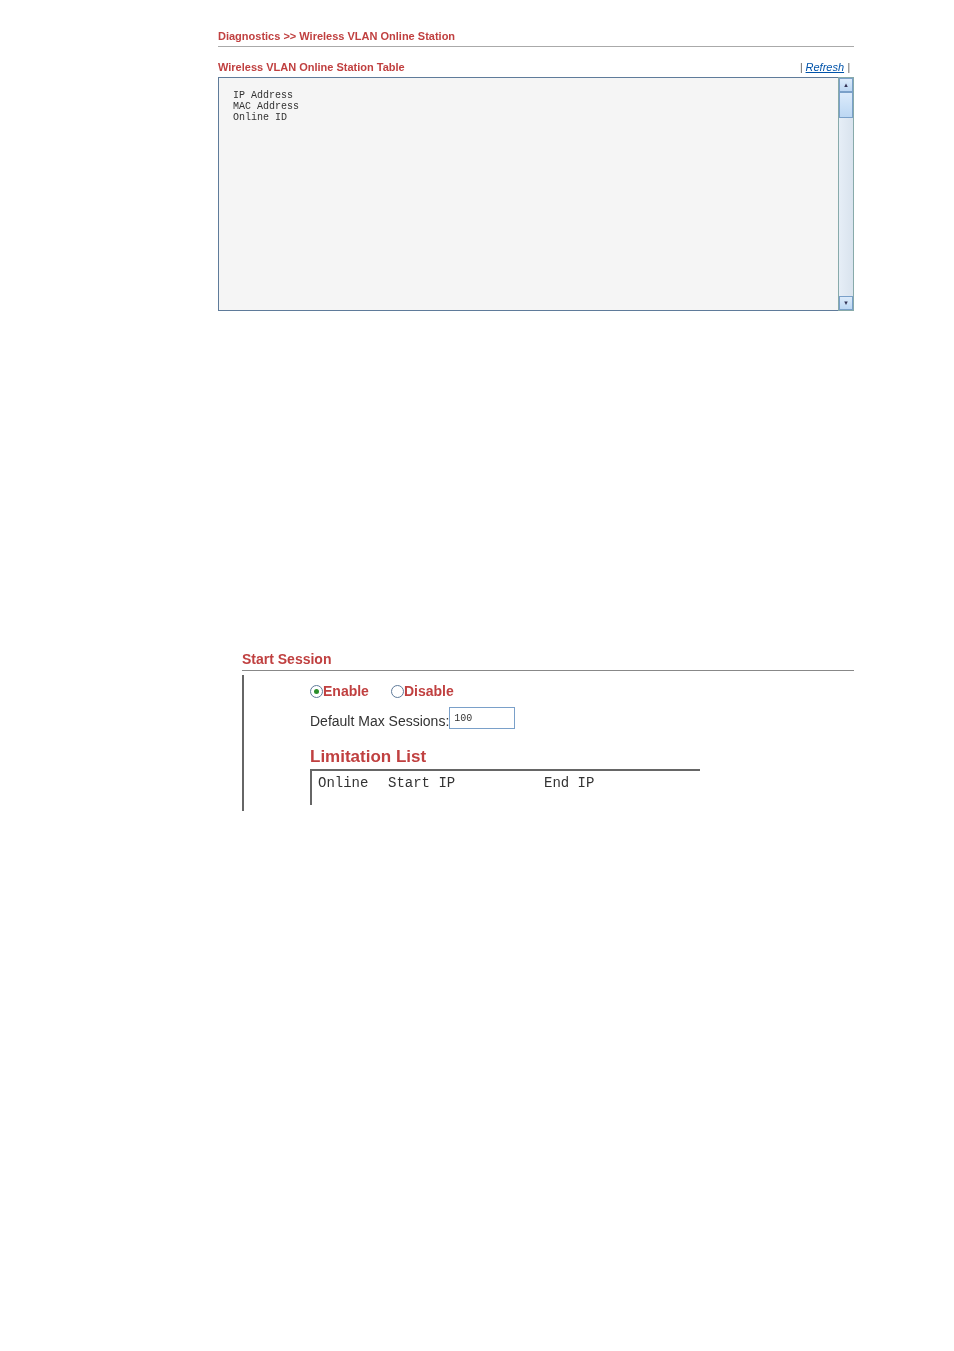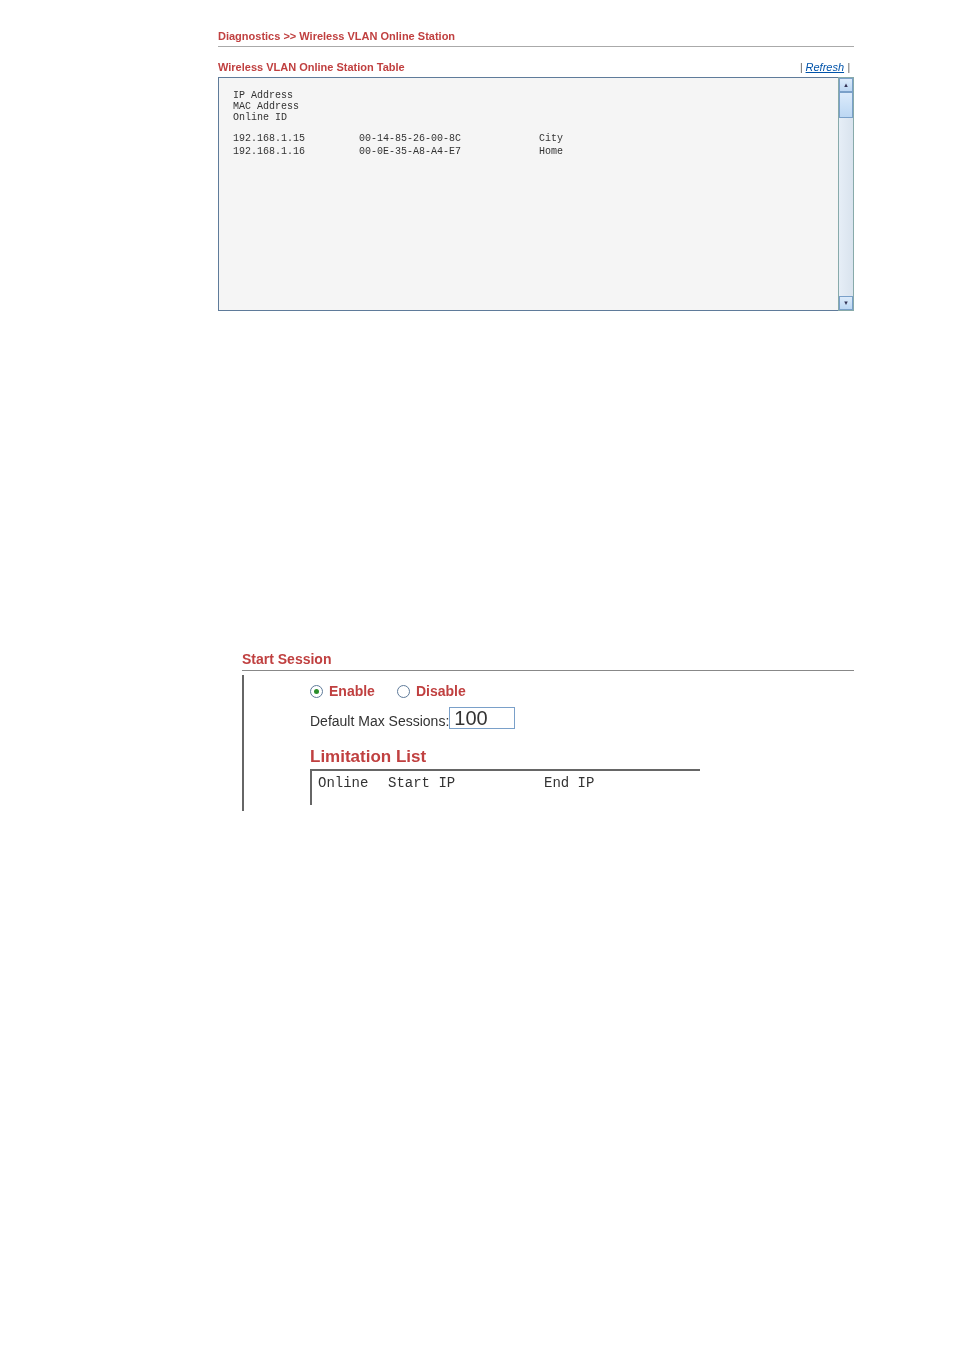--- a/index.html
+++ b/index.html
@@ -138,21 +138,20 @@
       font-weight: bold;
       color: #c04040;
       padding-left: 60px;
       display: flex;
       align-items: center;
       gap: 22px;
     }
     .radio-group {
       display: flex;
       align-items: center;
-      gap: 6px;
     }
     .radio {
       width: 13px;
       height: 13px;
       border-radius: 50%;
       border: 1px solid #5f7b9a;
       display: inline-flex;
       align-items: center;
       justify-content: center;
       background: #fff;
@@ -169,25 +168,26 @@
       font-size: 14px;
       color: #333;
       padding-left: 60px;
       margin-top: 8px;
     }
     .sessions-input {
       border: 1px solid #7aa0c9;
       height: 22px;
       width: 66px;
       padding: 2px 4px;
-      font-size: 20px;
+      font-size: 10px;
       color: #333;
       background: #fff;
       display: inline-flex;
       align-items: center;
+      font-family: Liberation Mono, monospace;
     }
     .sub-title {
       color: #c04040;
       font-size: 17px;
       font-weight: bold;
       margin-top: 18px;
       padding-left: 60px;
     }
     .limitation-list {
       border-left: 2px solid #666;
@@ -220,32 +220,20 @@
       | <a class="refresh">Refresh</a> |
     </div>
   </div>
 
   <div class="station-wrap">
     <div class="station-frame">
       <div class="station-cols">
         <span class="col-ip">IP Address</span>
         <span class="col-mac">MAC Address</span>
         <span class="col-login">Online ID</span>
-      </div>
-      <div class="station-data-block">
-        <div class="station-data-row">
-          <span class="col-ip">192.168.1.15</span>
-          <span class="col-mac">00-14-85-26-00-8C</span>
-          <span class="col-login">City</span>
-        </div>
-        <div class="station-data-row">
-          <span class="col-ip">192.168.1.16</span>
-          <span class="col-mac">00-0E-35-A8-A4-E7</span>
-          <span class="col-login">Home</span>
-        </div>
       </div>
     </div>
     <div class="scrollbar">
       <div class="scroll-btn">
         <span>▴</span>
       </div>
       <div class="scroll-track">
         <div class="scroll-thumb"></div>
       </div>
       <div class="scroll-btn">

